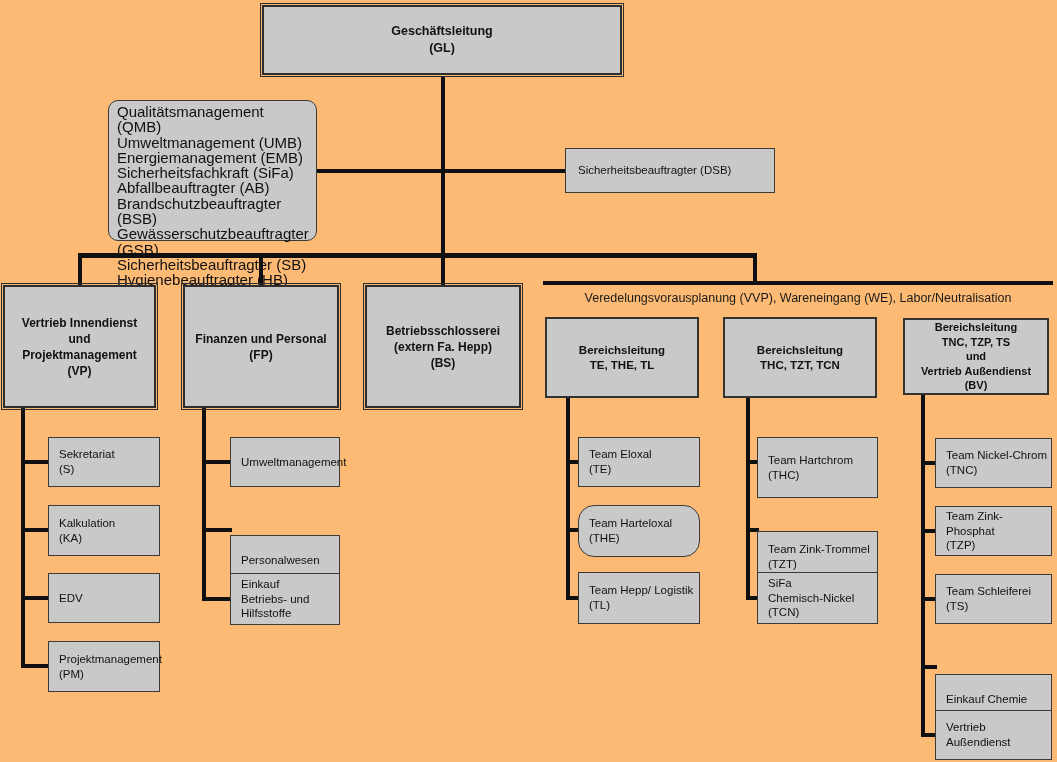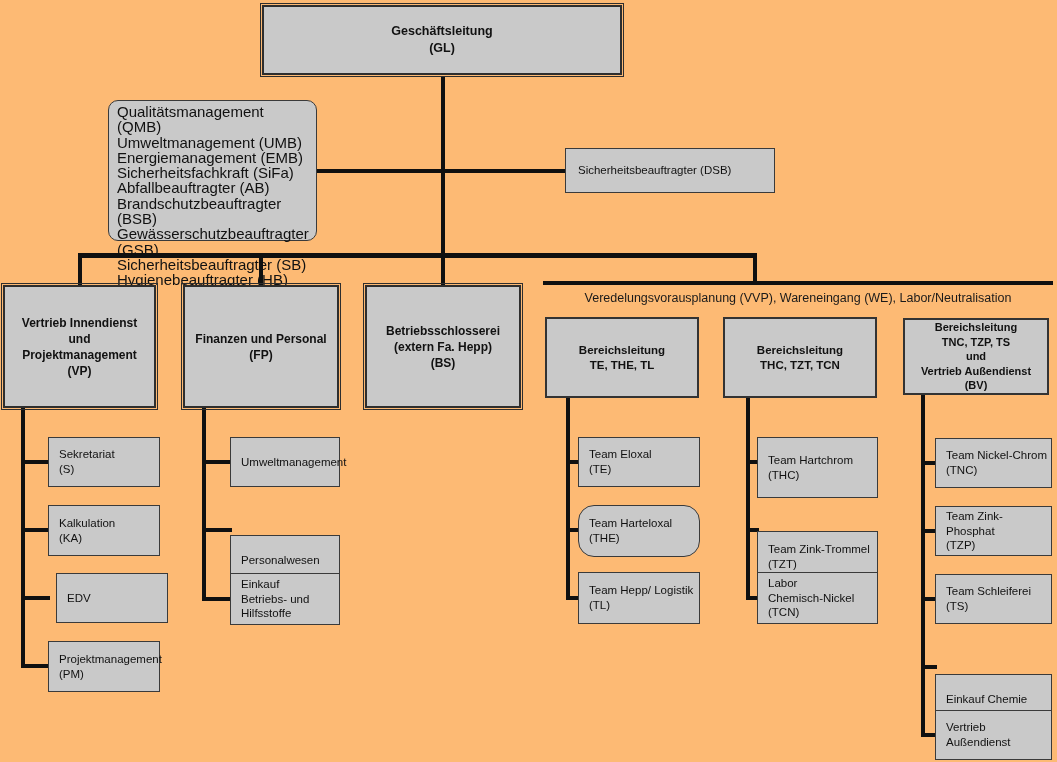--- a/index.html
+++ b/index.html
@@ -112,42 +112,42 @@
   <div class="box midborder center bold bl3" style="left:903px;top:318px;width:146px;height:77px;">Bereichsleitung
 TNC, TZP, TS
 und
 Vertrieb Außendienst
 (BV)</div>
 
   <div class="box leftal" style="left:48px;top:437px;width:112px;height:50px;">Sekretariat
 (S)</div>
   <div class="box leftal" style="left:48px;top:505px;width:112px;height:51px;">Kalkulation
 (KA)</div>
-  <div class="box leftal" style="left:56px;top:573px;width:112px;height:50px;">EDV</div>
+  <div class="box leftal" style="left:48px;top:573px;width:112px;height:50px;">EDV</div>
   <div class="box leftal" style="left:48px;top:641px;width:112px;height:51px;">Projektmanagement
 (PM)</div>
 
   <div class="box leftal" style="left:230px;top:437px;width:110px;height:50px;">Umweltmanagement</div>
   <div class="box leftal" style="left:230px;top:505px;width:110px;height:50px;margin-top:30px;">Personalwesen</div>
   <div class="box leftal" style="left:230px;top:573px;width:110px;height:52px;">Einkauf
 Betriebs- und
 Hilfsstoffe</div>
 
   <div class="box leftal" style="left:578px;top:437px;width:122px;height:50px;">Team Eloxal
 (TE)</div>
   <div class="box leftal" style="left:578px;top:505px;width:122px;height:52px;border-radius:16px;">Team Harteloxal
 (THE)</div>
   <div class="box leftal" style="left:578px;top:572px;width:122px;height:52px;">Team Hepp/ Logistik
 (TL)</div>
 
   <div class="box leftal" style="left:757px;top:437px;width:121px;height:61px;">Team Hartchrom
 (THC)</div>
   <div class="box leftal" style="left:757px;top:531px;width:121px;height:52px;">Team Zink-Trommel
 (TZT)</div>
-  <div class="box leftal" style="left:757px;top:572px;width:121px;height:52px;">Labor
+  <div class="box leftal" style="left:757px;top:572px;width:121px;height:52px;">SiFa
 Chemisch-Nickel
 (TCN)</div>
 
   <div class="box leftal" style="left:935px;top:438px;width:117px;height:50px;">Team Nickel-Chrom
 (TNC)</div>
   <div class="box leftal" style="left:935px;top:506px;width:117px;height:50px;">Team Zink-Phosphat
 (TZP)</div>
   <div class="box leftal" style="left:935px;top:574px;width:117px;height:50px;">Team Schleiferei
 (TS)</div>
   <div class="box leftal" style="left:935px;top:642px;width:117px;height:50px;margin-top:32px;">Einkauf Chemie</div>

